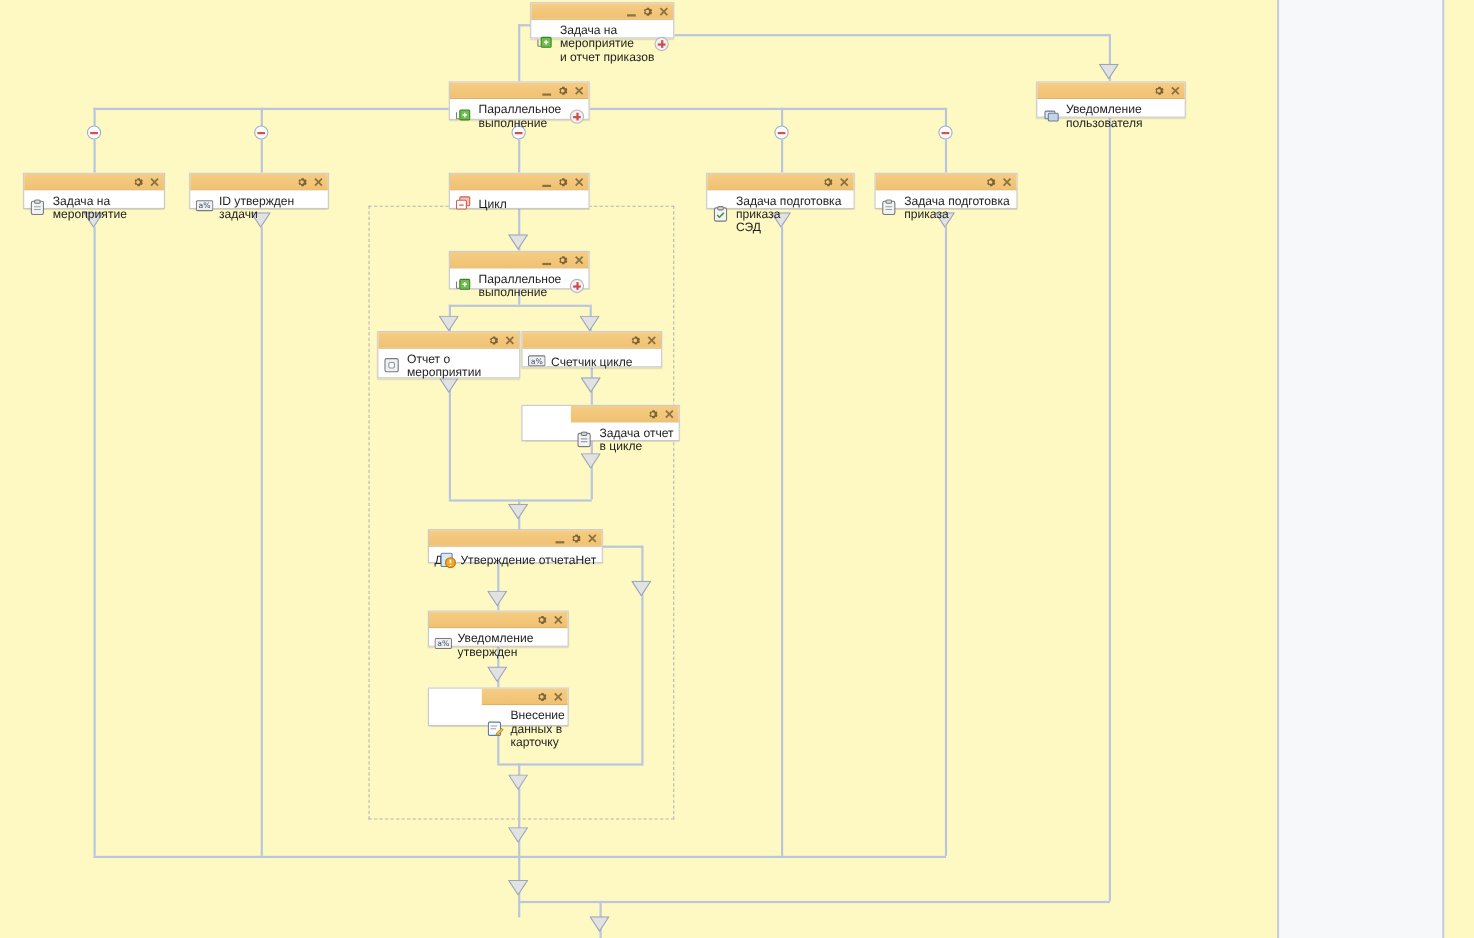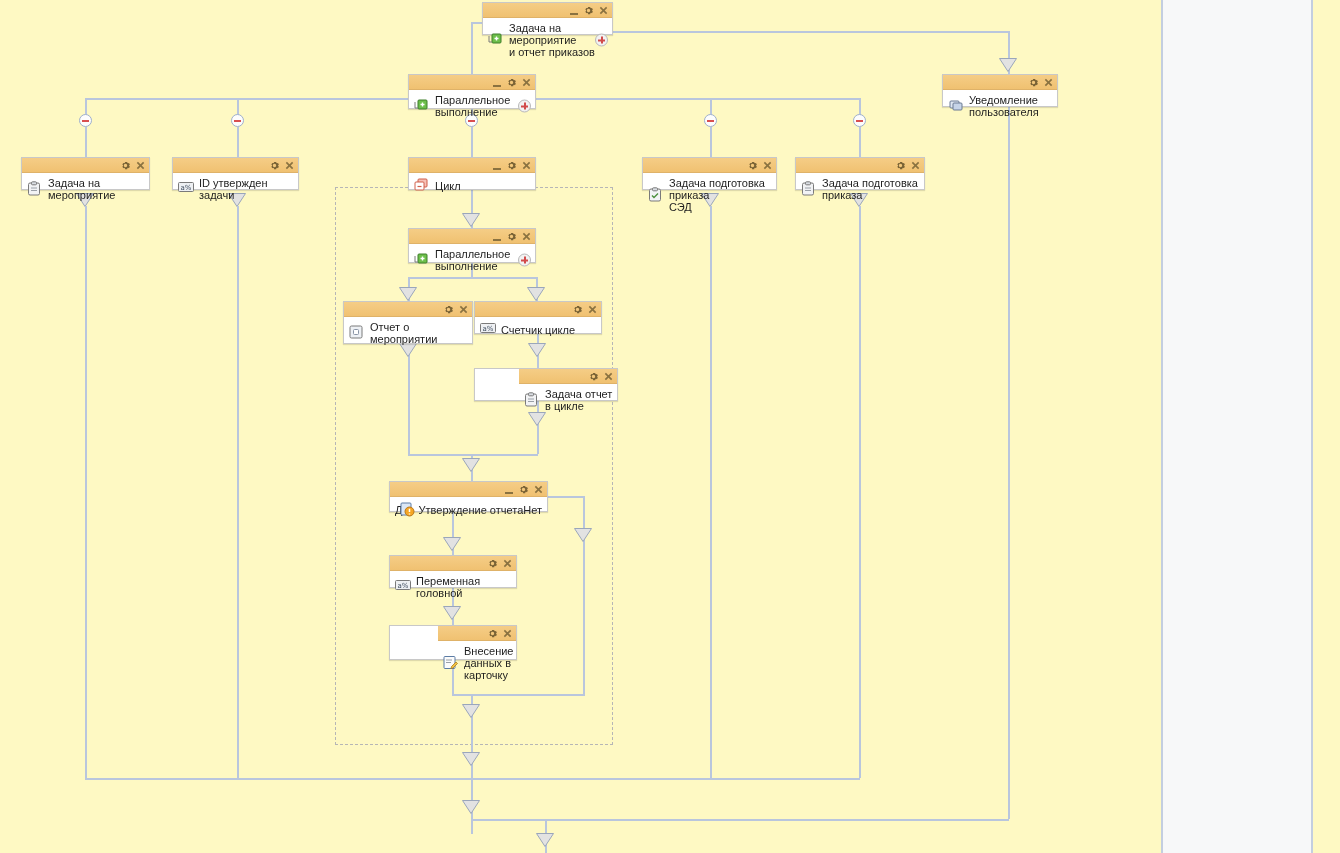--- a/index.html
+++ b/index.html
@@ -401,21 +401,21 @@
           <path d="M8.5 4.5v4M6.5 6.5h4" stroke="#fff" stroke-width="1.4"></path>
           <path d="M1 4v6M1 10h3" stroke="#7a7a7a" stroke-width="1"></path>
         </svg>
       </span>
       <span class="node-label">Параллельное
 выполнение</span>
       <span class="plus-badge"></span>
     </div>
   </div>
 
-  <div class="node" style="left:942px; top:74px; width:116px; height:33px;">
+  <div class="node" style="left:942px; top:74px; width:136px; height:33px;">
     <div class="node-header">
       <span class="hdr-btn gear">
         <svg width="9" height="9" viewBox="0 0 16 16">
             <path fill="#7a6335" d="M8 5a3 3 0 100 6 3 3 0 000-6zm6.5 3.9l1.3 1-1.6 2.8-1.6-.5a6 6 0 01-1.3.8l-.3 1.6H7.2l-.3-1.6a6 6 0 01-1.3-.8l-1.6.5L2.4 9.9l1.3-1a6 6 0 010-1.5l-1.3-1L4 3.6l1.6.5a6 6 0 011.3-.8l.3-1.6h3.8l.3 1.6a6 6 0 011.3.8l1.6-.5 1.6 2.8-1.3 1a6 6 0 010 1.5z"></path>
           </svg>
       </span>
       <span class="hdr-btn close">
         <svg width="9" height="9" viewBox="0 0 10 10">
             <path stroke="#8a7240" stroke-width="1.8" d="M1.5 1.5l7 7M8.5 1.5l-7 7"></path>
           </svg>
@@ -702,21 +702,21 @@
           </svg>
       </span>
     </div>
     <div class="node-body">
       <span class="node-icon">
         <svg width="16" height="12" viewBox="0 0 16 12">
           <rect x="0.5" y="1.5" width="15" height="9" rx="1" fill="#eef0f3" stroke="#7a7a7a"></rect>
           <text x="8" y="8.5" font-size="7" text-anchor="middle" fill="#3d4b5e" font-family="DejaVu Sans">a%</text>
         </svg>
       </span>
-      <span class="node-label">Переменная головной</span>
+      <span class="node-label">Уведомление утвержден</span>
     </div>
   </div>
 
   <div class="node" style="left:389px; top:625px; width:128px; height:35px;padding-left:48px;">
     <div class="node-header">
       <span class="hdr-btn gear">
         <svg width="9" height="9" viewBox="0 0 16 16">
             <path fill="#7a6335" d="M8 5a3 3 0 100 6 3 3 0 000-6zm6.5 3.9l1.3 1-1.6 2.8-1.6-.5a6 6 0 01-1.3.8l-.3 1.6H7.2l-.3-1.6a6 6 0 01-1.3-.8l-1.6.5L2.4 9.9l1.3-1a6 6 0 010-1.5l-1.3-1L4 3.6l1.6.5a6 6 0 011.3-.8l.3-1.6h3.8l.3 1.6a6 6 0 011.3.8l1.6-.5 1.6 2.8-1.3 1a6 6 0 010 1.5z"></path>
           </svg>
       </span>

